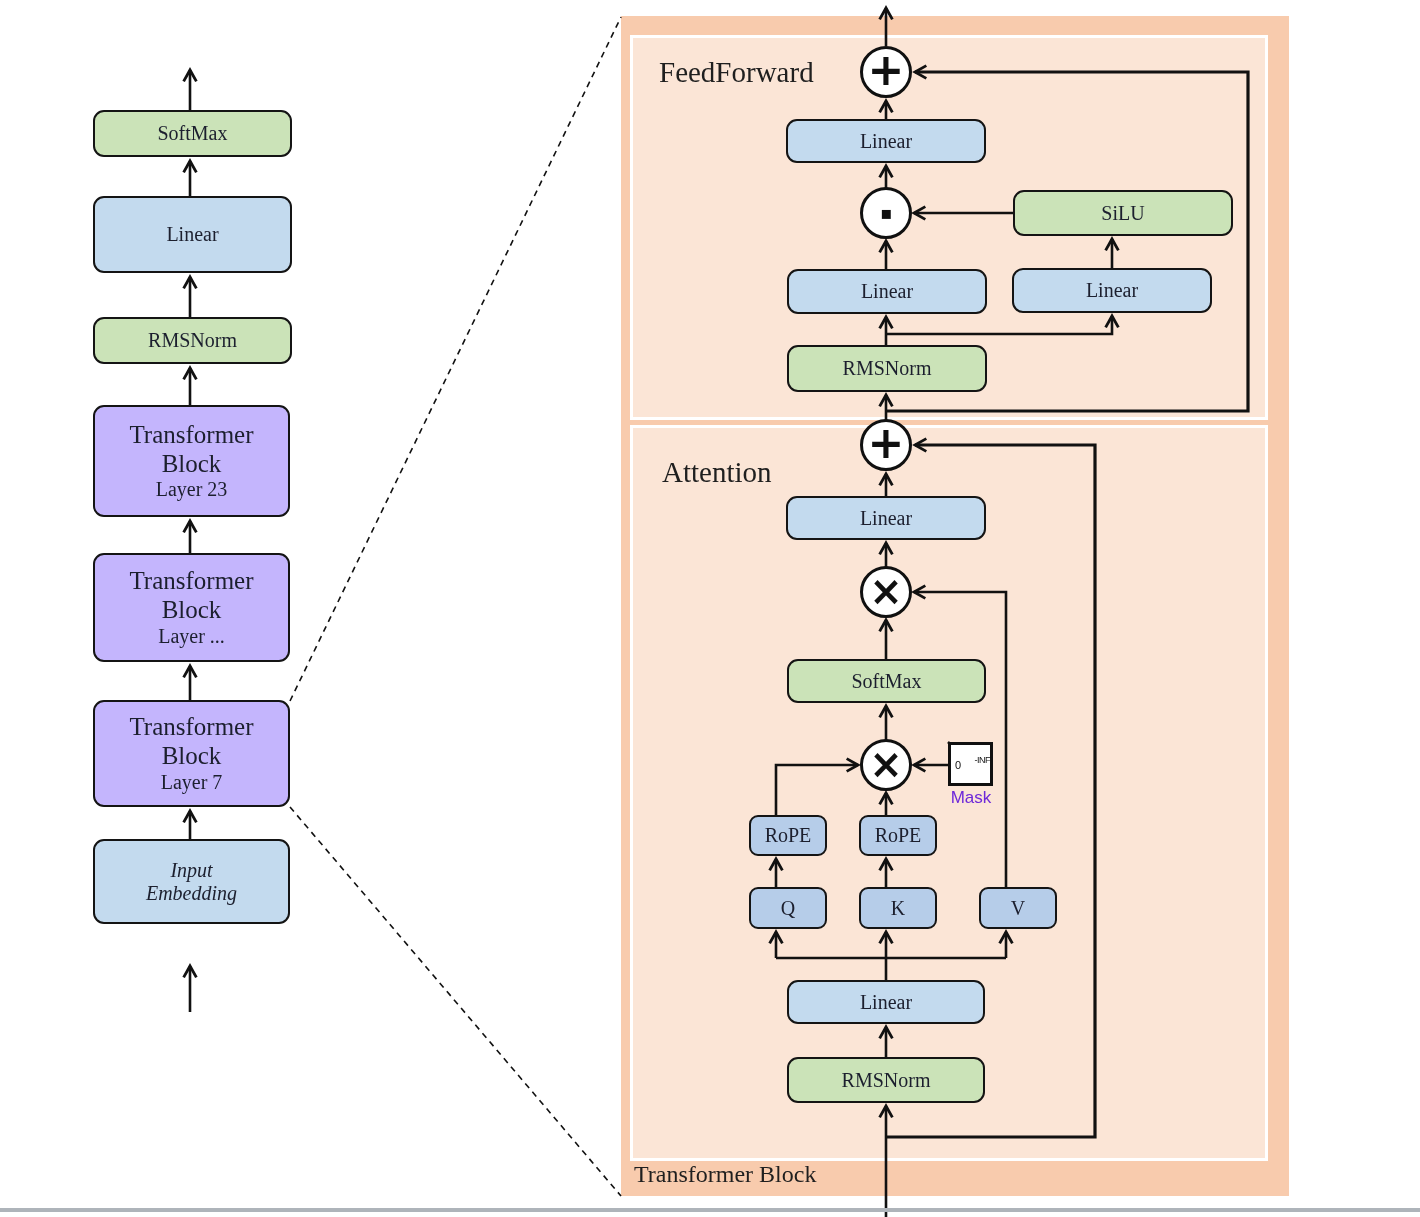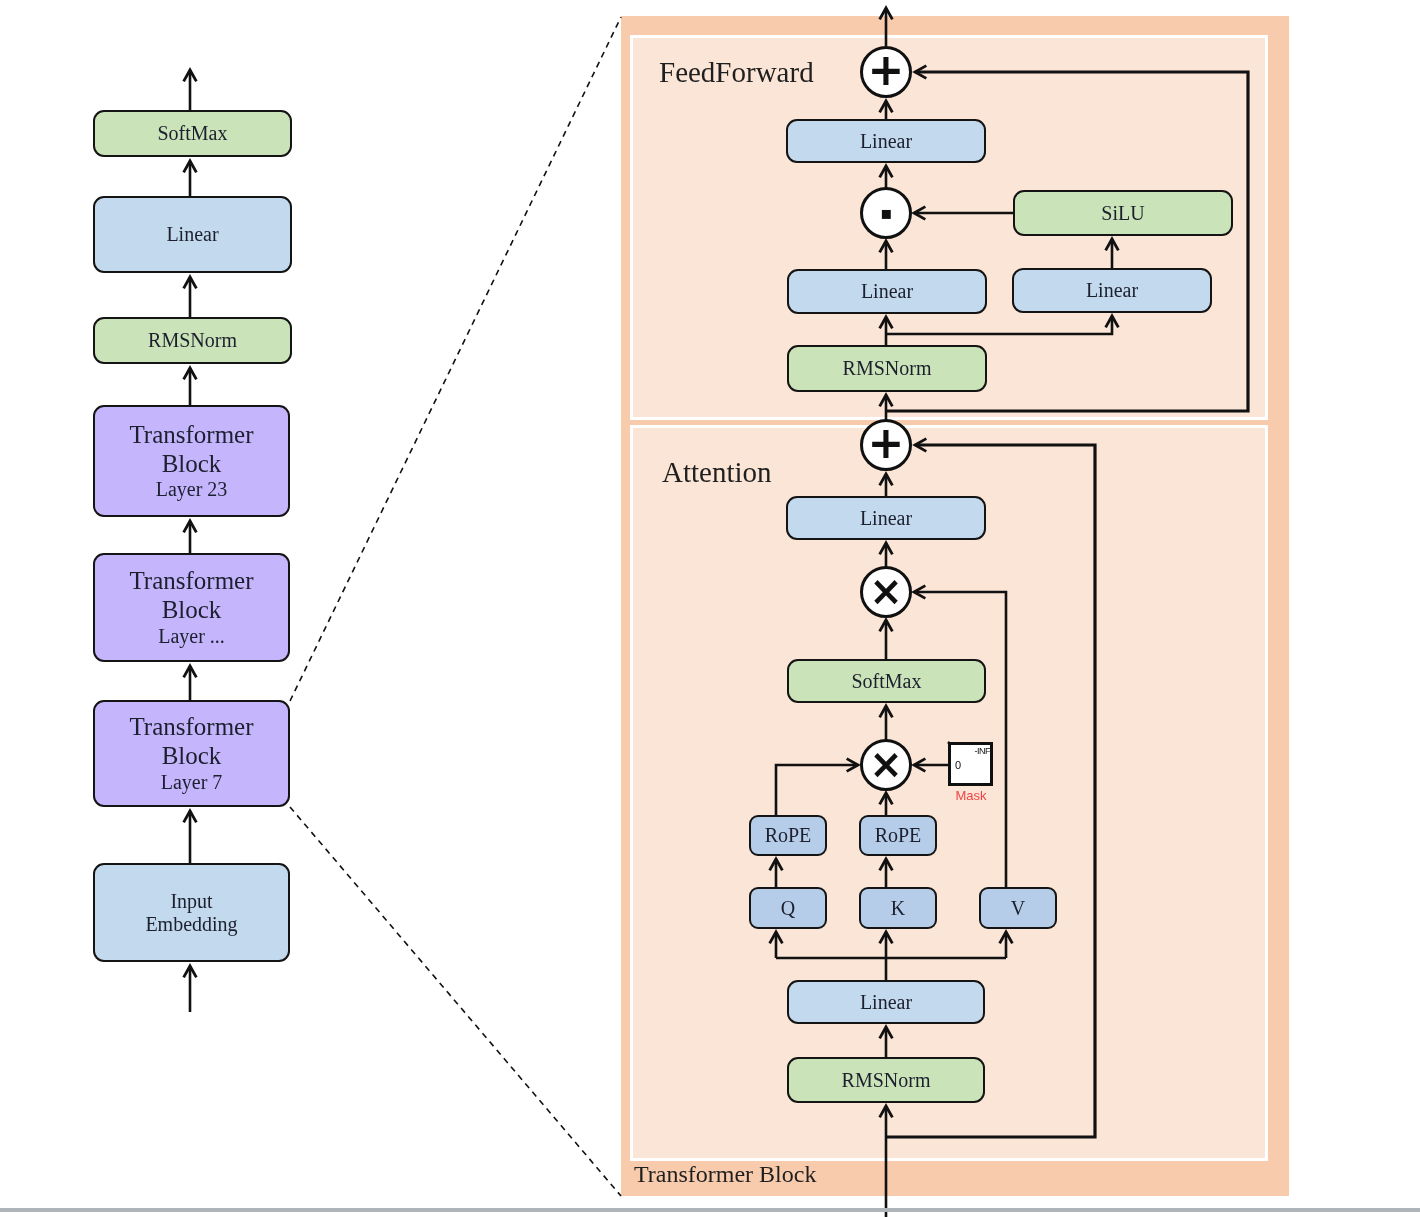--- a/index.html
+++ b/index.html
@@ -29,24 +29,24 @@
   }
   .op-add{font-size:44px;line-height:1;padding-bottom:5px;}
   .op-mul{font-size:40px;line-height:1;padding-bottom:3px;}
   .op-dot{font-size:18px;line-height:1;}
   .panel-label{position:absolute;z-index:2;font-size:29px;color:#1f1f1f;}
   .mask-box{
     position:absolute;z-index:2;background:#ffffff;border:3px solid #101010;
     box-sizing:border-box;
   }
   .mask-zero{position:absolute;left:4px;top:14px;font-size:11px;font-family:"Liberation Sans",sans-serif;color:#111;}
-  .mask-inf{position:absolute;right:0px;top:1px;font-size:9px;font-family:"Liberation Sans",sans-serif;color:#111;letter-spacing:-0.5px;}
+  .mask-inf{position:absolute;right:0px;top:10px;font-size:9px;font-family:"Liberation Sans",sans-serif;color:#111;letter-spacing:-0.5px;}
   .mask-label{
-    position:absolute;z-index:2;width:70px;text-align:center;font-size:13px;
-    font-family:"Liberation Sans",sans-serif;color:#ef4444;
+    position:absolute;z-index:2;width:70px;text-align:center;font-size:17px;
+    font-family:"Liberation Sans",sans-serif;color:#6d28d9;
   }
   .bottom-rule{position:absolute;left:0;top:1208px;width:1420px;height:3.5px;background:#aeb4ba;z-index:4;}
 </style>
 </head>
 <body>
 
 <div id="canvas">
 
   <div class="panel-outer" style="left:621px;top:16px;width:668px;height:1180px;"></div>
   <div class="panel-inner" style="left:630px;top:35px;width:632px;height:379px;"></div>
@@ -123,21 +123,21 @@
   <div class="box orange" style="left:93px;top:553px;width:197px;height:109px;font-size:25px;">
     <span>Transformer</span>
     <span>Block</span>
     <span class="layer-sub">Layer ...</span>
   </div>
   <div class="box orange" style="left:93px;top:700px;width:197px;height:107px;font-size:25px;">
     <span>Transformer</span>
     <span>Block</span>
     <span class="layer-sub">Layer 7</span>
   </div>
-  <div class="box blue" style="left:93px;top:863px;width:197px;height:99px;">
+  <div class="box blue" style="left:93px;top:839px;width:197px;height:85px;font-style:italic;">
     <span>Input</span>
     <span>Embedding</span>
   </div>
 
   <div class="panel-label" style="left:659px;top:56px;">FeedForward</div>
 
   <div class="circle" style="left:860px;top:46px;">
     <span class="op-add">+</span>
   </div>
 

